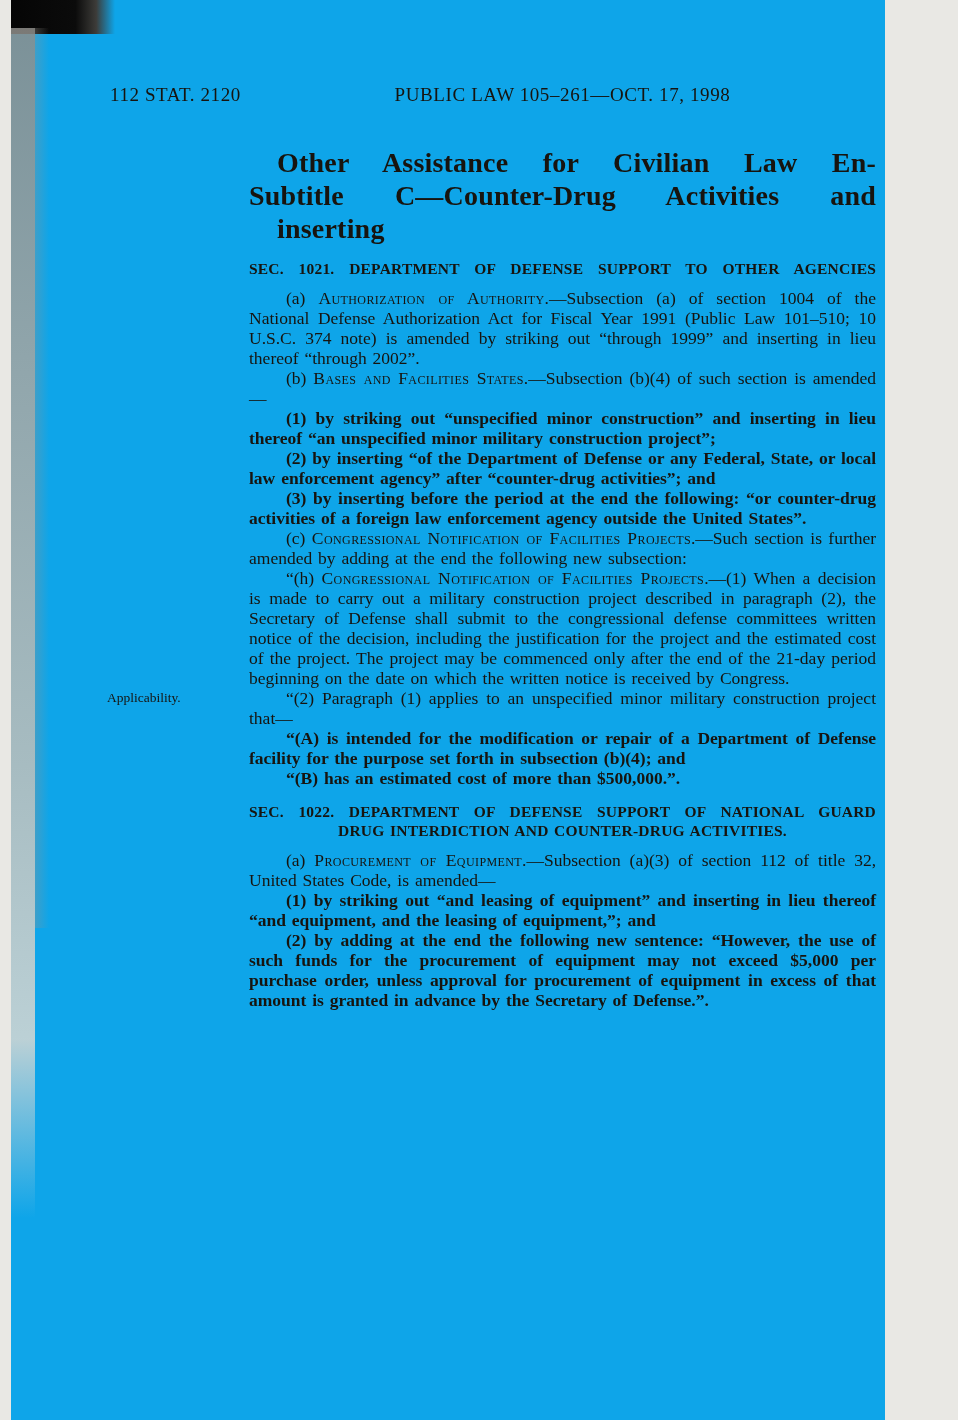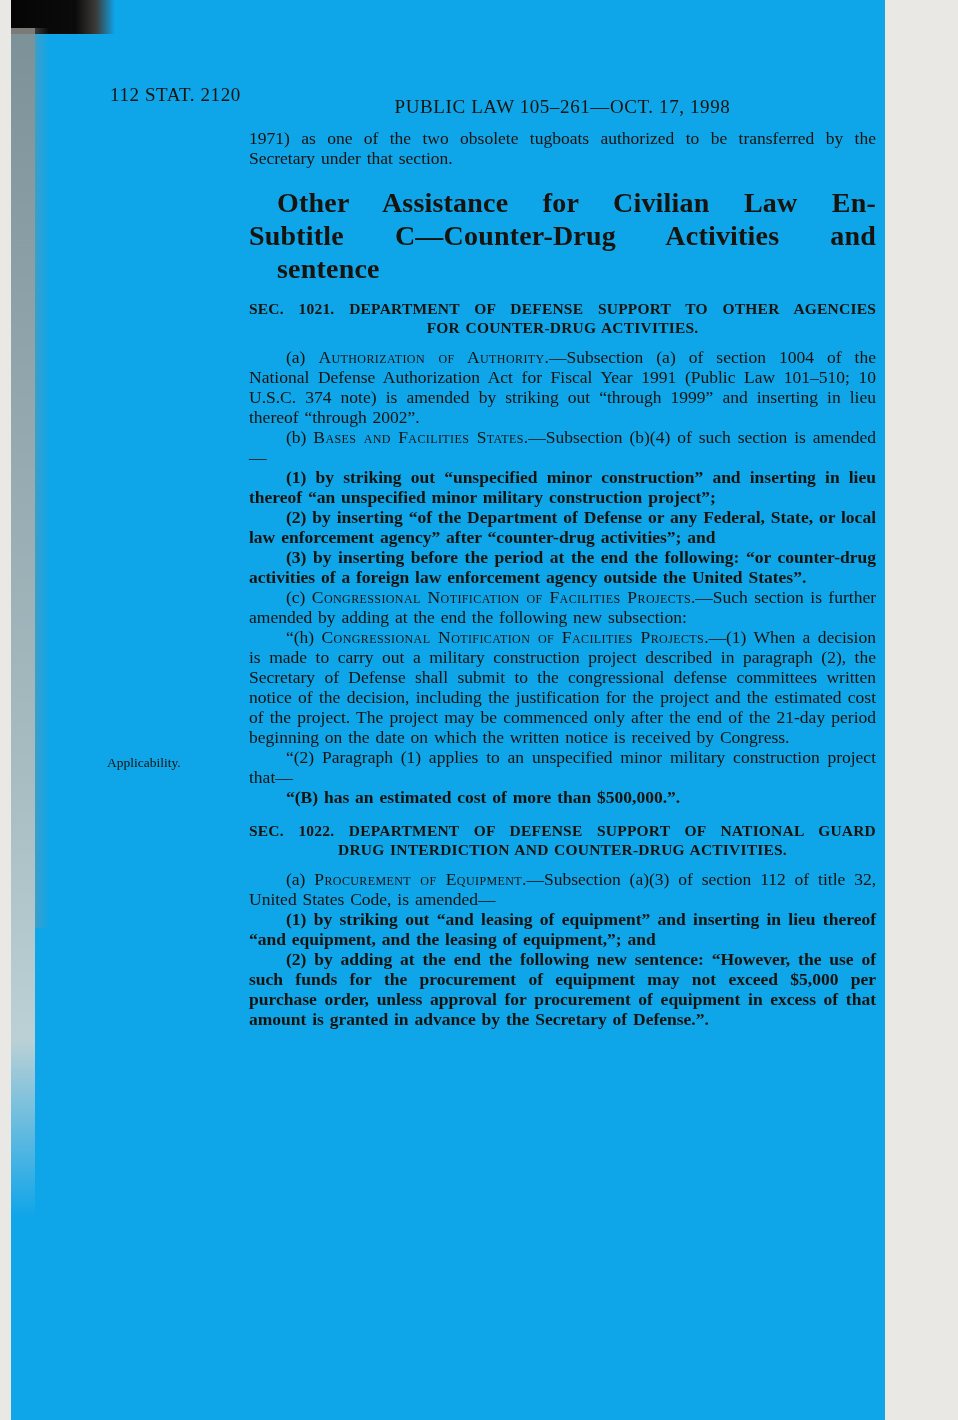--- a/index.html
+++ b/index.html
@@ -29,21 +29,21 @@
     opacity:.85;
   }
   .scan-edge-fade {
     position:absolute; left:24px; top:28px;
     width:14px; height:900px;
     background:linear-gradient(90deg,rgba(150,148,142,.35),rgba(150,148,142,0));
   }
   
   .page-header { position:absolute; top:84px; left:0; width:958px; height:26px; font-size:19px; }
   .stat { position:absolute; left:99px; top:0; letter-spacing:.6px; }
-  .law  { position:absolute; left:238px; top:12px; width:627px; text-align:center; letter-spacing:.6px; }
+  .law  { position:absolute; left:238px; top:0; width:627px; text-align:center; letter-spacing:.6px; }
   
   .column {
     position:absolute; left:238px; top:128px; width:627px;
     font-size:17.5px; line-height:20px;
     text-align:justify;
     word-spacing:1.5px;
   }
   .column p { margin:0; }
   .p    { text-indent:37px; }
   .flush{ text-indent:0; }
@@ -63,21 +63,21 @@
   
   .sec-heading {
     margin:14px 0 10px 0;
     font-size:15.5px; line-height:19px; font-weight:bold;
     text-indent:0; letter-spacing:.2px;
   }
   .hl1 { display:block; text-align:justify; text-align-last:justify;font-family:Liberation Serif, serif; }
   .hl2 { display:block; text-align:center; text-align-last:center; }
   
   .margin-note {
-    position:absolute; left:-142px; top:8px;
+    position:absolute; left:-142px; top:2px;
     width:136px;
     font-size:13.5px; line-height:16px;
     text-align:left; text-align-last:left; text-indent:0;
     word-spacing:0;
   }
 </style>
 </head>
 <body>
 
 <div class="page">
@@ -86,47 +86,46 @@
   <div class="scan-edge"></div>
   <div class="scan-edge-fade"></div>
 
   <header class="page-header">
     <span class="stat">112 STAT. 2120</span>
     <span class="law">PUBLIC LAW 105–261—OCT. 17, 1998</span>
   </header>
 
   <main class="column">
 
-    <p class="flush">1971) as one of the two obsolete tugboats authorized to be transferred by the Secretary under that section.</p>
 
     <h1 class="subtitle">
       <span class="sl sl2">Other Assistance for Civilian Law En-</span>
       <span class="sl sl1">Subtitle C—Counter-Drug Activities and</span>
-      <span class="sl sl3">sentence</span>
+      <span class="sl sl3">inserting</span>
     </h1>
 
     <h2 class="sec-heading">
       <span class="hl1">SEC. 1021. DEPARTMENT OF DEFENSE SUPPORT TO OTHER AGENCIES</span>
-      <span class="hl2">FOR COUNTER-DRUG ACTIVITIES.</span>
     </h2>
 
     <p class="p"><span>(a) </span><span class="sc">Authorization of Authority</span><span>.—Subsection (a) of section 1004 of the National Defense Authorization Act for Fiscal Year 1991 (Public Law 101–510; 10 U.S.C. 374 note) is amended by striking out “through 1999” and inserting in lieu thereof “through 2002”.</span></p>
 
     <p class="p"><span>(b) </span><span class="sc">Bases and Facilities States</span><span>.—Subsection (b)(4) of such section is amended—</span></p>
 
     <p class="sub">(1) by striking out “unspecified minor construction” and inserting in lieu thereof “an unspecified minor military construction project”;</p>
     <p class="sub">(2) by inserting “of the Department of Defense or any Federal, State, or local law enforcement agency” after “counter-drug activities”; and</p>
     <p class="sub">(3) by inserting before the period at the end the following: “or counter-drug activities of a foreign law enforcement agency outside the United States”.</p>
 
     <p class="p"><span>(c) </span><span class="sc">Congressional Notification of Facilities Projects</span><span>.—Such section is further amended by adding at the end the following new subsection:</span></p>
 
     <p class="p"><span>“(h) </span><span class="sc">Congressional Notification of Facilities Projects</span><span>.—(1) When a decision is made to carry out a military construction project described in paragraph (2), the Secretary of Defense shall submit to the congressional defense committees written notice of the decision, including the justification for the project and the estimated cost of the project. The project may be commenced only after the end of the 21-day period beginning on the date on which the written notice is received by Congress.</span></p>
 
     <p class="p rel"><span class="margin-note">Applicability.</span><span>“(2) Paragraph (1) applies to an unspecified minor military construction project that—</span></p>
 
+    <p class="sub">“(A) is intended for the modification or repair of a Department of Defense facility for the purpose set forth in subsection (b)(4); and</p>
     <p class="sub">“(B) has an estimated cost of more than $500,000.”.</p>
 
     <h2 class="sec-heading">
       <span class="hl1">SEC. 1022. DEPARTMENT OF DEFENSE SUPPORT OF NATIONAL GUARD</span>
       <span class="hl2">DRUG INTERDICTION AND COUNTER-DRUG ACTIVITIES.</span>
     </h2>
 
     <p class="p"><span>(a) </span><span class="sc">Procurement of Equipment</span><span>.—Subsection (a)(3) of section 112 of title 32, United States Code, is amended—</span></p>
 
     <p class="sub">(1) by striking out “and leasing of equipment” and inserting in lieu thereof “and equipment, and the leasing of equipment,”; and</p>

